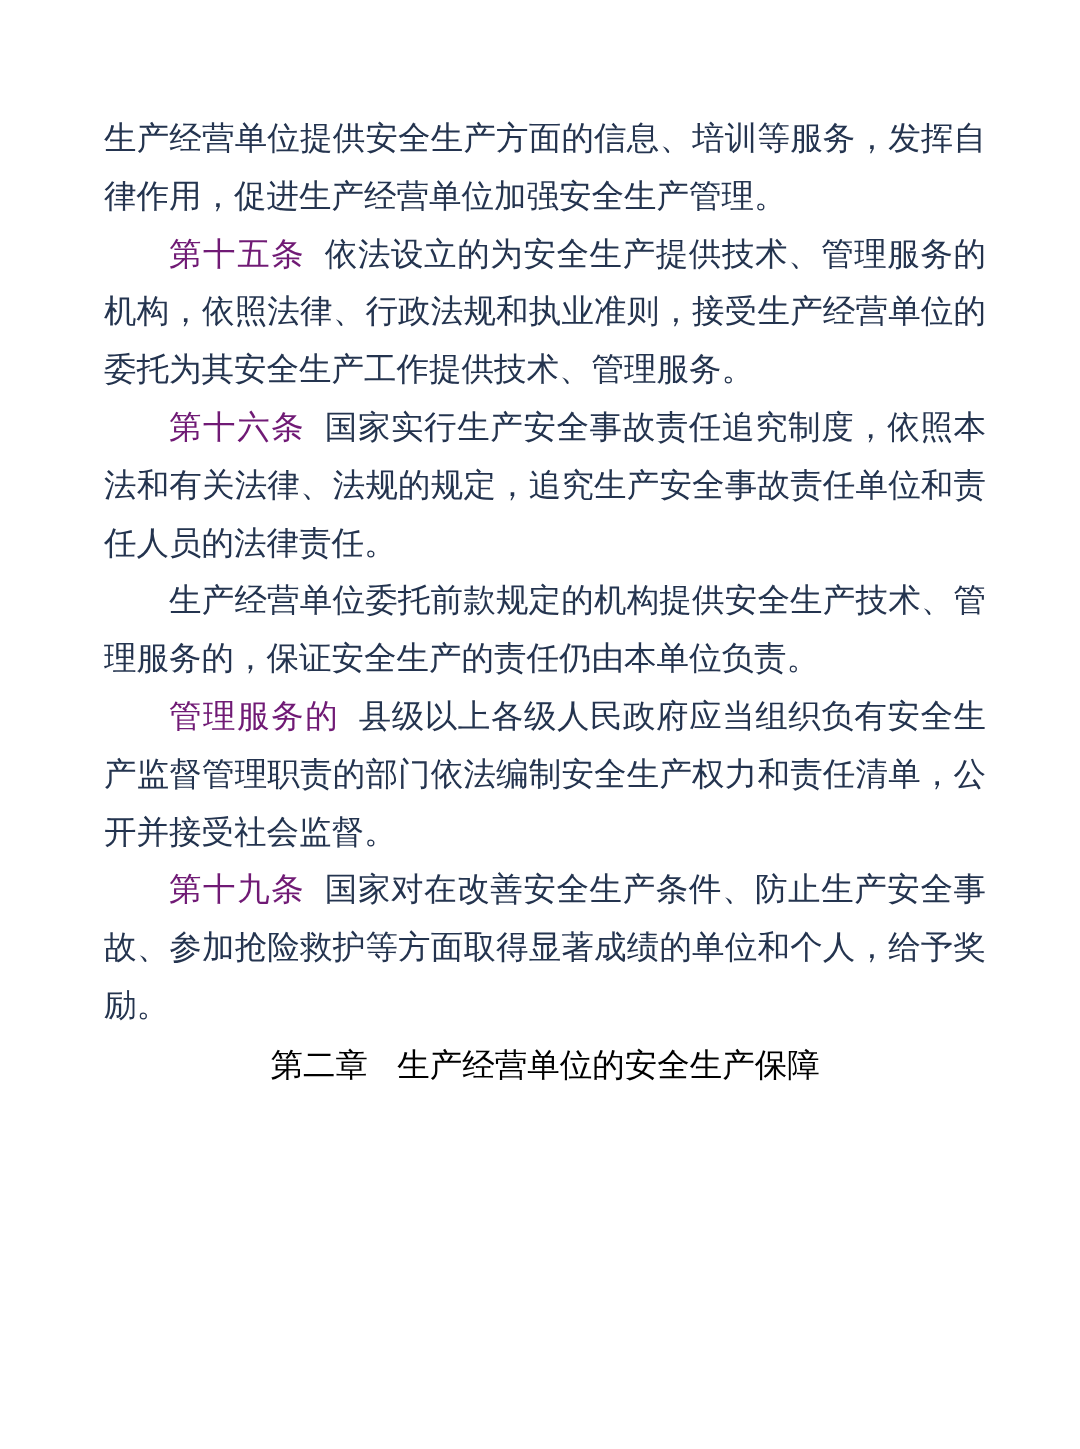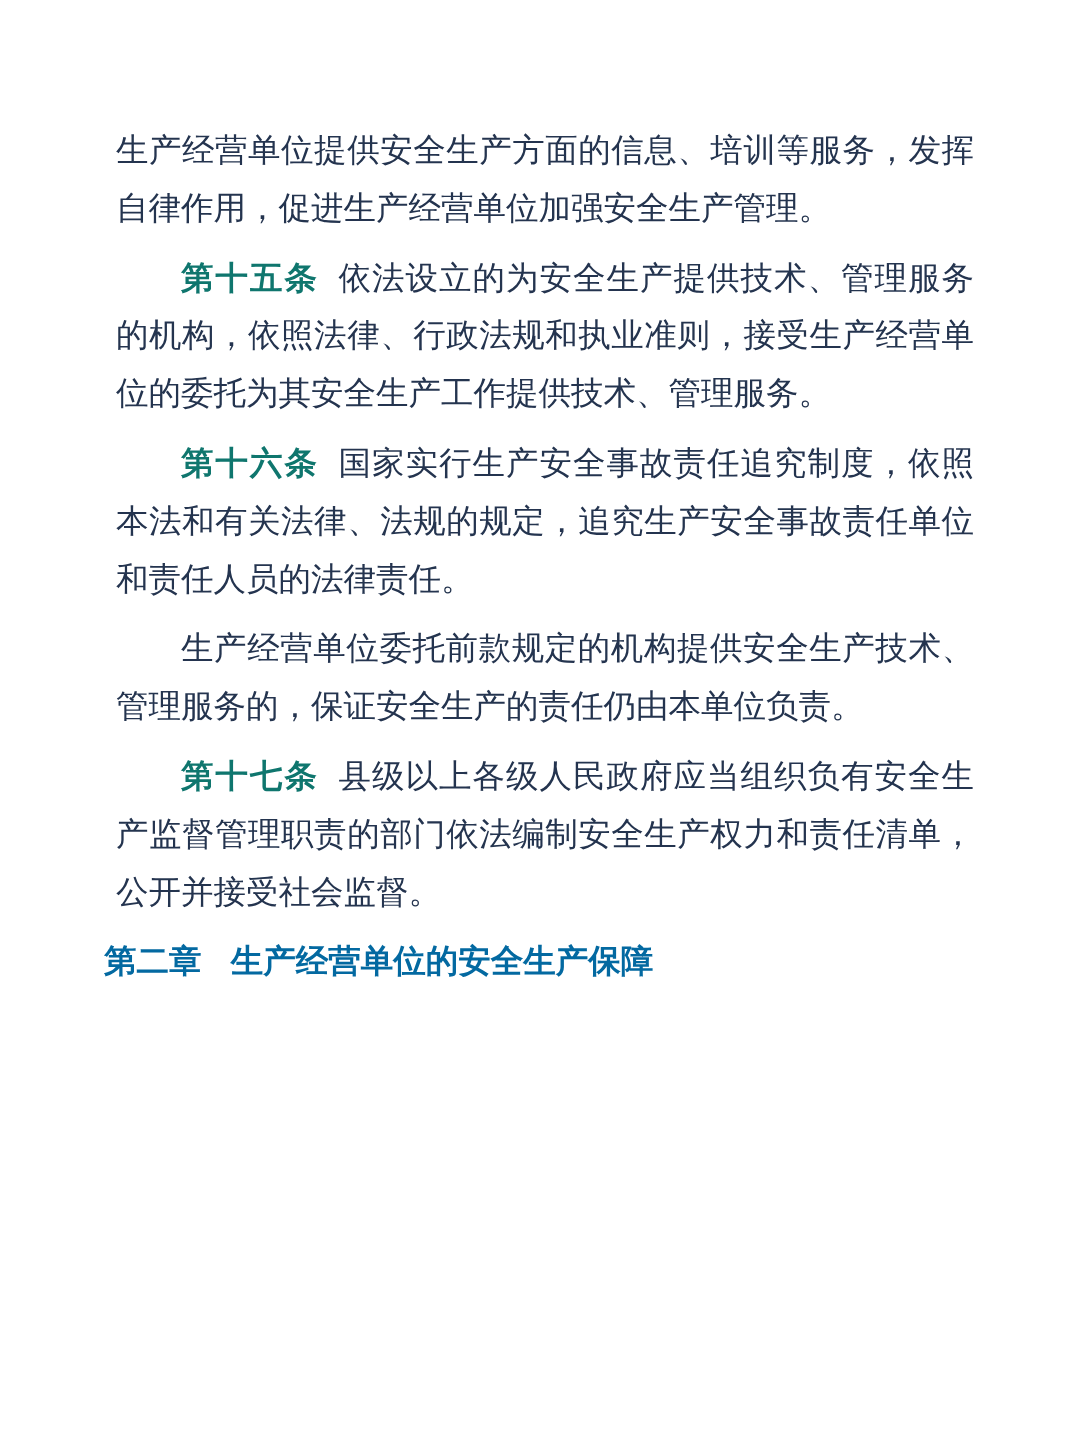--- a/index.html
+++ b/index.html
@@ -20,60 +20,61 @@
   .doc {
     font-family: "DejaVu Serif", "Liberation Serif", serif;
     font-size: 32.5px;
     line-height: 57.8px;
     color: #24344f;
     text-align: justify;
     text-justify: inter-ideograph;
     word-break: break-all;
   }
   .para {
-    margin: 12px;
+    margin: 0;
     text-indent: 2em;
   }
   .para.continuation {
     text-indent: 0;
   }
   .term {
     font-family: "DejaVu Sans", "Liberation Sans", sans-serif;
-    font-weight: 700;
-    color: #0f766e;
+    font-weight: 400;
+    color: #701a75;
     margin-right: 0.6em;
     letter-spacing: 1px;
   }
   .chapter {
     margin: 2px 0 4px 0;
-    text-align: left;
+    text-align: center;
     text-indent: 0;
     font-family: "DejaVu Sans", "Liberation Sans", sans-serif;
-    font-weight: 700;
-    color: #0369a1;
+    font-weight: 400;
+    color: #000000;
   }
   .chapter .chapter-num {
     margin-right: 0.9em;
   }
 </style>
 </head>
 <body>
 
 <div class="page">
   <div class="doc">
 
     <p class="para continuation"><span>生产经营单位提供安全生产方面的信息、培训等服务，发挥自律作用，促进生产经营单位加强安全生产管理。</span></p>
 
     <p class="para"><span class="term">第十五条</span><span>依法设立的为安全生产提供技术、管理服务的机构，依照法律、行政法规和执业准则，接受生产经营单位的委托为其安全生产工作提供技术、管理服务。</span></p>
 
     <p class="para"><span class="term">第十六条</span><span>国家实行生产安全事故责任追究制度，依照本法和有关法律、法规的规定，追究生产安全事故责任单位和责任人员的法律责任。</span></p>
 
     <p class="para"><span>生产经营单位委托前款规定的机构提供安全生产技术、管理服务的，保证安全生产的责任仍由本单位负责。</span></p>
 
-    <p class="para"><span class="term">第十七条</span><span>县级以上各级人民政府应当组织负有安全生产监督管理职责的部门依法编制安全生产权力和责任清单，公开并接受社会监督。</span></p>
+    <p class="para"><span class="term">管理服务的</span><span>县级以上各级人民政府应当组织负有安全生产监督管理职责的部门依法编制安全生产权力和责任清单，公开并接受社会监督。</span></p>
 
 
+    <p class="para"><span class="term">第十九条</span><span>国家对在改善安全生产条件、防止生产安全事故、参加抢险救护等方面取得显著成绩的单位和个人，给予奖励。</span></p>
 
     <p class="para chapter"><span class="chapter-num">第二章</span><span>生产经营单位的安全生产保障</span></p>
 
 
   </div>
 </div>
 
 </body></html>

